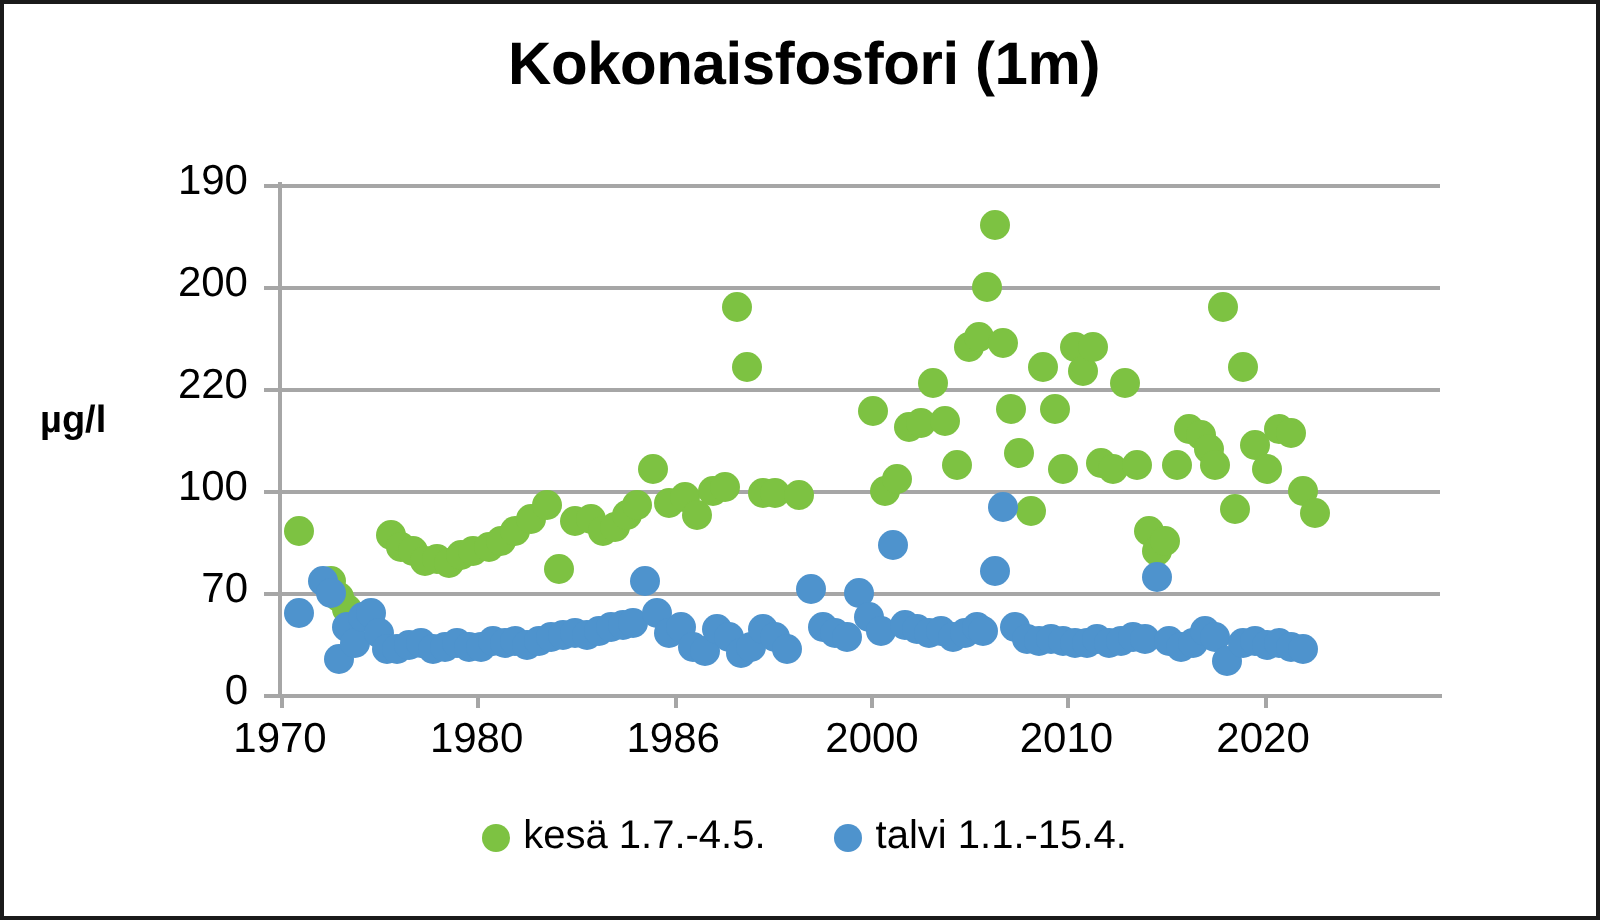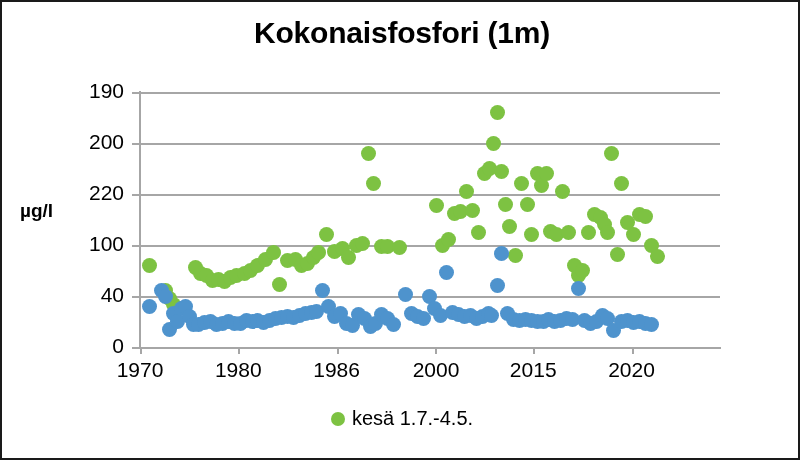--- a/index.html
+++ b/index.html
@@ -153,40 +153,40 @@
   <div id="y-ticks">
       <div class="y-tick" style="top: 345px;"></div>
       <div class="y-tick" style="top: 294px;"></div>
       <div class="y-tick" style="top: 243px;"></div>
       <div class="y-tick" style="top: 192px;"></div>
       <div class="y-tick" style="top: 141px;"></div>
       <div class="y-tick" style="top: 90px;"></div>
     </div>
   <div id="y-labels">
       <div class="y-label" style="top: 332px;">0</div>
-      <div class="y-label" style="top: 281px;">40</div>
+      <div class="y-label" style="top: 281px;">70</div>
       <div class="y-label" style="top: 230px;">100</div>
       <div class="y-label" style="top: 179px;">220</div>
       <div class="y-label" style="top: 128px;">200</div>
       <div class="y-label" style="top: 77px;">190</div>
     </div>
   <div id="x-ticks">
       <div class="x-tick" style="left: 138px;"></div>
       <div class="x-tick" style="left: 236.305px;"></div>
       <div class="x-tick" style="left: 334.61px;"></div>
       <div class="x-tick" style="left: 432.915px;"></div>
       <div class="x-tick" style="left: 531.22px;"></div>
       <div class="x-tick" style="left: 629.525px;"></div>
     </div>
   <div id="x-labels">
       <div class="x-label" style="left: 93px;">1970</div>
       <div class="x-label" style="left: 191.305px;">1980</div>
       <div class="x-label" style="left: 289.61px;">1986</div>
       <div class="x-label" style="left: 389px;">2000</div>
-      <div class="x-label" style="left: 486.22px;">2015</div>
+      <div class="x-label" style="left: 486.22px;">2010</div>
       <div class="x-label" style="left: 584.525px;">2020</div>
     </div>
 
   <div class="plot-area" id="plot-area">
       <div class="dot" style="left: 9.83051px; top: 173.4px; background: rgb(125, 194, 66);"></div>
       <div class="dot" style="left: 25.5593px; top: 198.9px; background: rgb(125, 194, 66);"></div>
       <div class="dot" style="left: 29.4915px; top: 206.04px; background: rgb(125, 194, 66);"></div>
       <div class="dot" style="left: 33.4237px; top: 212.16px; background: rgb(125, 194, 66);"></div>
       <div class="dot" style="left: 55.0508px; top: 175.44px; background: rgb(125, 194, 66);"></div>
       <div class="dot" style="left: 60.9492px; top: 181.56px; background: rgb(125, 194, 66);"></div>
@@ -349,15 +349,19 @@
       <div class="dot" style="left: 499.39px; top: 229.5px; background: rgb(78, 147, 205);"></div>
       <div class="dot" style="left: 505.288px; top: 231.54px; background: rgb(78, 147, 205);"></div>
       <div class="dot" style="left: 511.186px; top: 232.56px; background: rgb(78, 147, 205);"></div>
     </div>
 
   <div class="legend" id="legend">
       <div class="legend-item">
         <span class="legend-swatch" style="background: rgb(125, 194, 66);"></span>
         <span>kesä 1.7.-4.5.</span>
       </div>
+      <div class="legend-item">
+        <span class="legend-swatch" style="background: rgb(78, 147, 205);"></span>
+        <span>talvi 1.1.-15.4.</span>
+      </div>
     </div>
 
 </div>
 
 </body></html>

